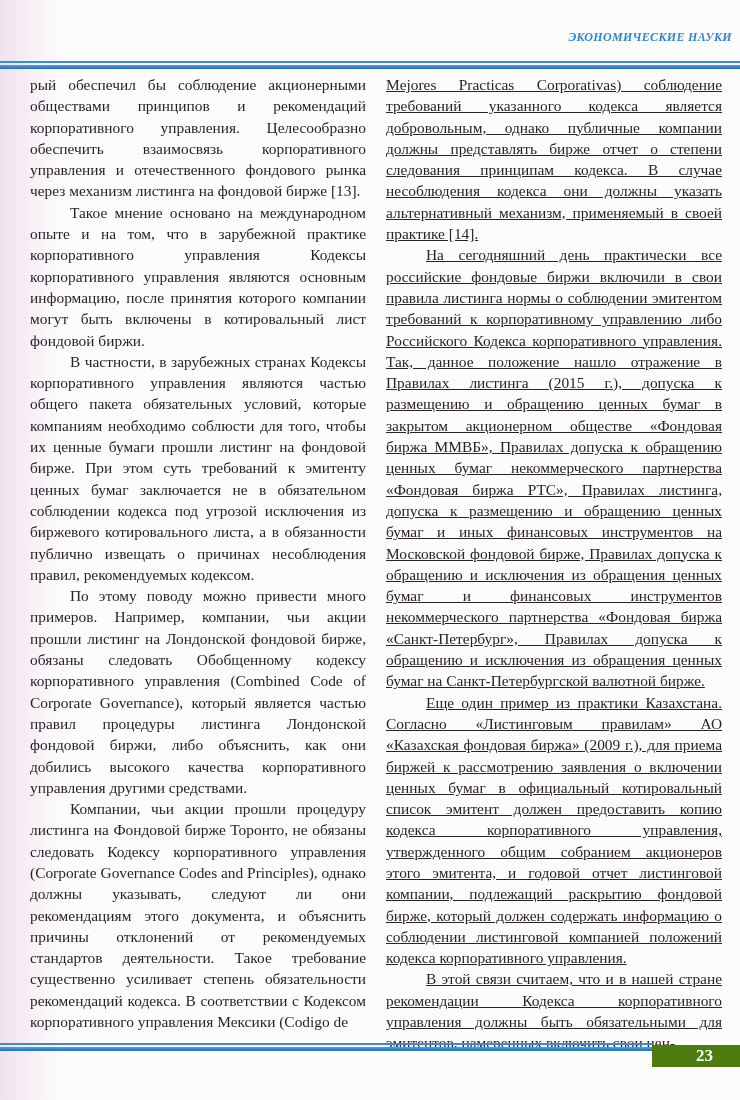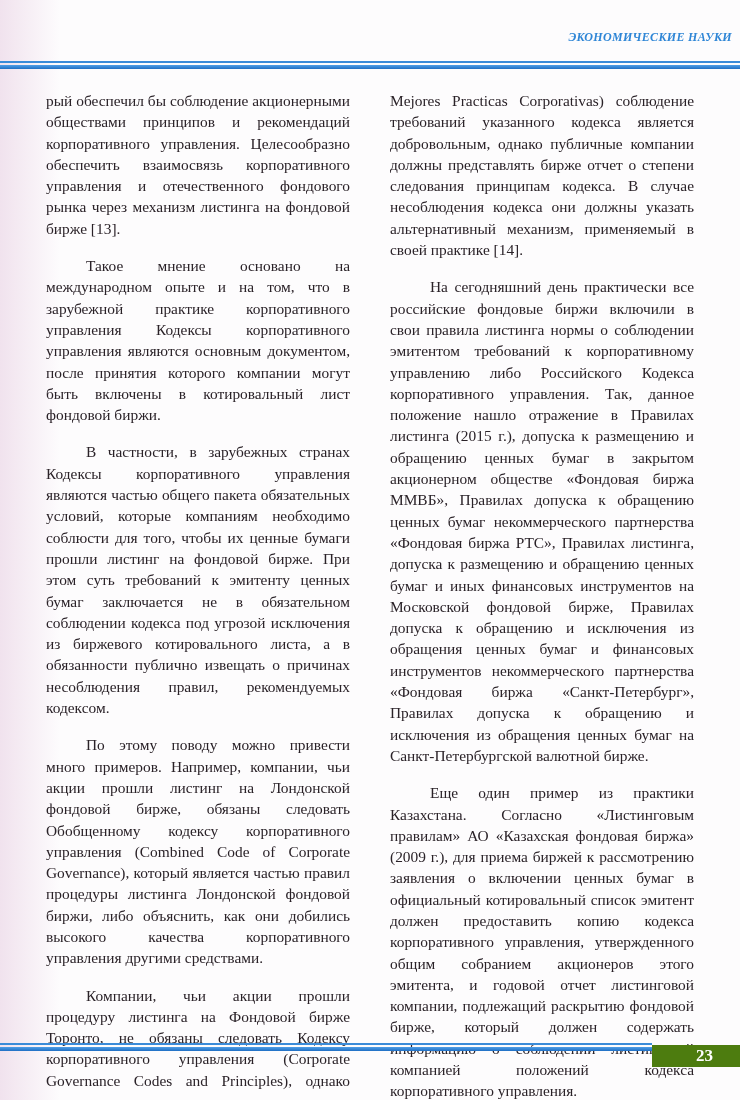--- a/index.html
+++ b/index.html
@@ -31,36 +31,36 @@
     font-family: "Liberation Serif", serif; font-weight: bold; font-size: 17px;
     display: flex; align-items: center; justify-content: center; padding-left: 6px; box-sizing: border-box;
   }
   .column {
     position: absolute; top: 74px; width: 336px;
     font-family: "Liberation Serif", serif;
     font-size: 15.4px; line-height: 21.3px; text-align: justify;
     hyphens: manual;
   }
   .col-left { left: 30px; }
-  .col-right { left: 374px; }
-  .column p { margin: 16px; }
+  .col-right { left: 386px; text-decoration: underline; }
+  .column p { margin: 0; }
   .column p.indent { text-indent: 40px; }
 </style>
 </head>
 <body>
 
 <div class="page-shade"></div>
 
 <div class="running-head">ЭКОНОМИЧЕСКИЕ НАУКИ</div>
 <div class="rule-thin head-thin"></div>
 <div class="rule-thick head-thick"></div>
 
 <div class="column col-left">
   <p>рый обеспечил бы соблюдение акционерными обществами принципов и рекомендаций корпоративного управления. Целесообразно обеспечить взаимосвязь корпоративного управления и отечественного фондового рынка через механизм листинга на фондовой бирже [13].</p>
-  <p class="indent">Такое мнение основано на международном опыте и на том, что в зарубежной практике корпоративного управления Кодексы корпоративного управления являются основным документом, после принятия которого компании могут быть включены в котировальный лист фондовой биржи.</p>
+  <p class="indent">Такое мнение основано на международном опыте и на том, что в зарубежной практике корпоративного управления Кодексы корпоративного управления являются основным информацию, после принятия которого компании могут быть включены в котировальный лист фондовой биржи.</p>
   <p class="indent">В частности, в зарубежных странах Кодексы корпоративного управления являются частью общего пакета обязательных условий, которые компаниям необходимо соблюсти для того, чтобы их ценные бумаги прошли листинг на фондовой бирже. При этом суть требований к эмитенту ценных бумаг заключается не в обязательном соблюдении кодекса под угрозой исключения из биржевого котировального листа, а в обязанности публично извещать о причинах несоблюдения правил, рекомендуемых кодексом.</p>
   <p class="indent">По этому поводу можно привести много примеров. Например, компании, чьи акции прошли листинг на Лондонской фондовой бирже, обязаны следовать Обобщенному кодексу корпоративного управления (Combined Code of Corporate Governance), который является частью правил процедуры листинга Лондонской фондовой биржи, либо объяснить, как они добились высокого качества корпоративного управления другими средствами.</p>
   <p class="indent">Компании, чьи акции прошли процедуру листинга на Фондовой бирже Торонто, не обязаны следовать Кодексу корпоративного управления (Corporate Governance Codes and Principles), однако должны указывать, следуют ли они рекомендациям этого документа, и объяснить причины отклонений от рекомендуемых стандартов деятельности. Такое требование существенно усиливает степень обязательности рекомендаций кодекса. В соответствии с Кодексом корпоративного управления Мексики (Codigo de</p>
 </div>
 
 <div class="column col-right">
   <p>Mejores Practicas Corporativas) соблюдение требований указанного кодекса является добровольным, однако публичные компании должны представлять бирже отчет о степени следования принципам кодекса. В случае несоблюдения кодекса они должны указать альтернативный механизм, применяемый в своей практике [14].</p>
   <p class="indent">На сегодняшний день практически все российские фондовые биржи включили в свои правила листинга нормы о соблюдении эмитентом требований к корпоративному управлению либо Российского Кодекса корпоративного управления. Так, данное положение нашло отражение в Правилах листинга (2015 г.), допуска к размещению и обращению ценных бумаг в закрытом акционерном обществе «Фондовая биржа ММВБ», Правилах допуска к обращению ценных бумаг некоммерческого партнерства «Фондовая биржа РТС», Правилах листинга, допуска к размещению и обращению ценных бумаг и иных финансовых инструментов на Московской фондовой бирже, Правилах допуска к обращению и исключения из обращения ценных бумаг и финансовых инструментов некоммерческого партнерства «Фондовая биржа «Санкт-Петербург», Правилах допуска к обращению и исключения из обращения ценных бумаг на Санкт-Петербургской валютной бирже.</p>
   <p class="indent">Еще один пример из практики Казахстана. Согласно «Листинговым правилам» АО «Казахская фондовая биржа» (2009 г.), для приема биржей к рассмотрению заявления о включении ценных бумаг в официальный котировальный список эмитент должен предоставить копию кодекса корпоративного управления, утвержденного общим собранием акционеров этого эмитента, и годовой отчет листинговой компании, подлежащий раскрытию фондовой бирже, который должен содержать информацию о соблюдении листинговой компанией положений кодекса корпоративного управления.</p>
   <p class="indent">В этой связи считаем, что и в нашей стране рекомендации Кодекса корпоративного управления должны быть обязательными для эмитентов, намеренных включить свои цен-</p>

